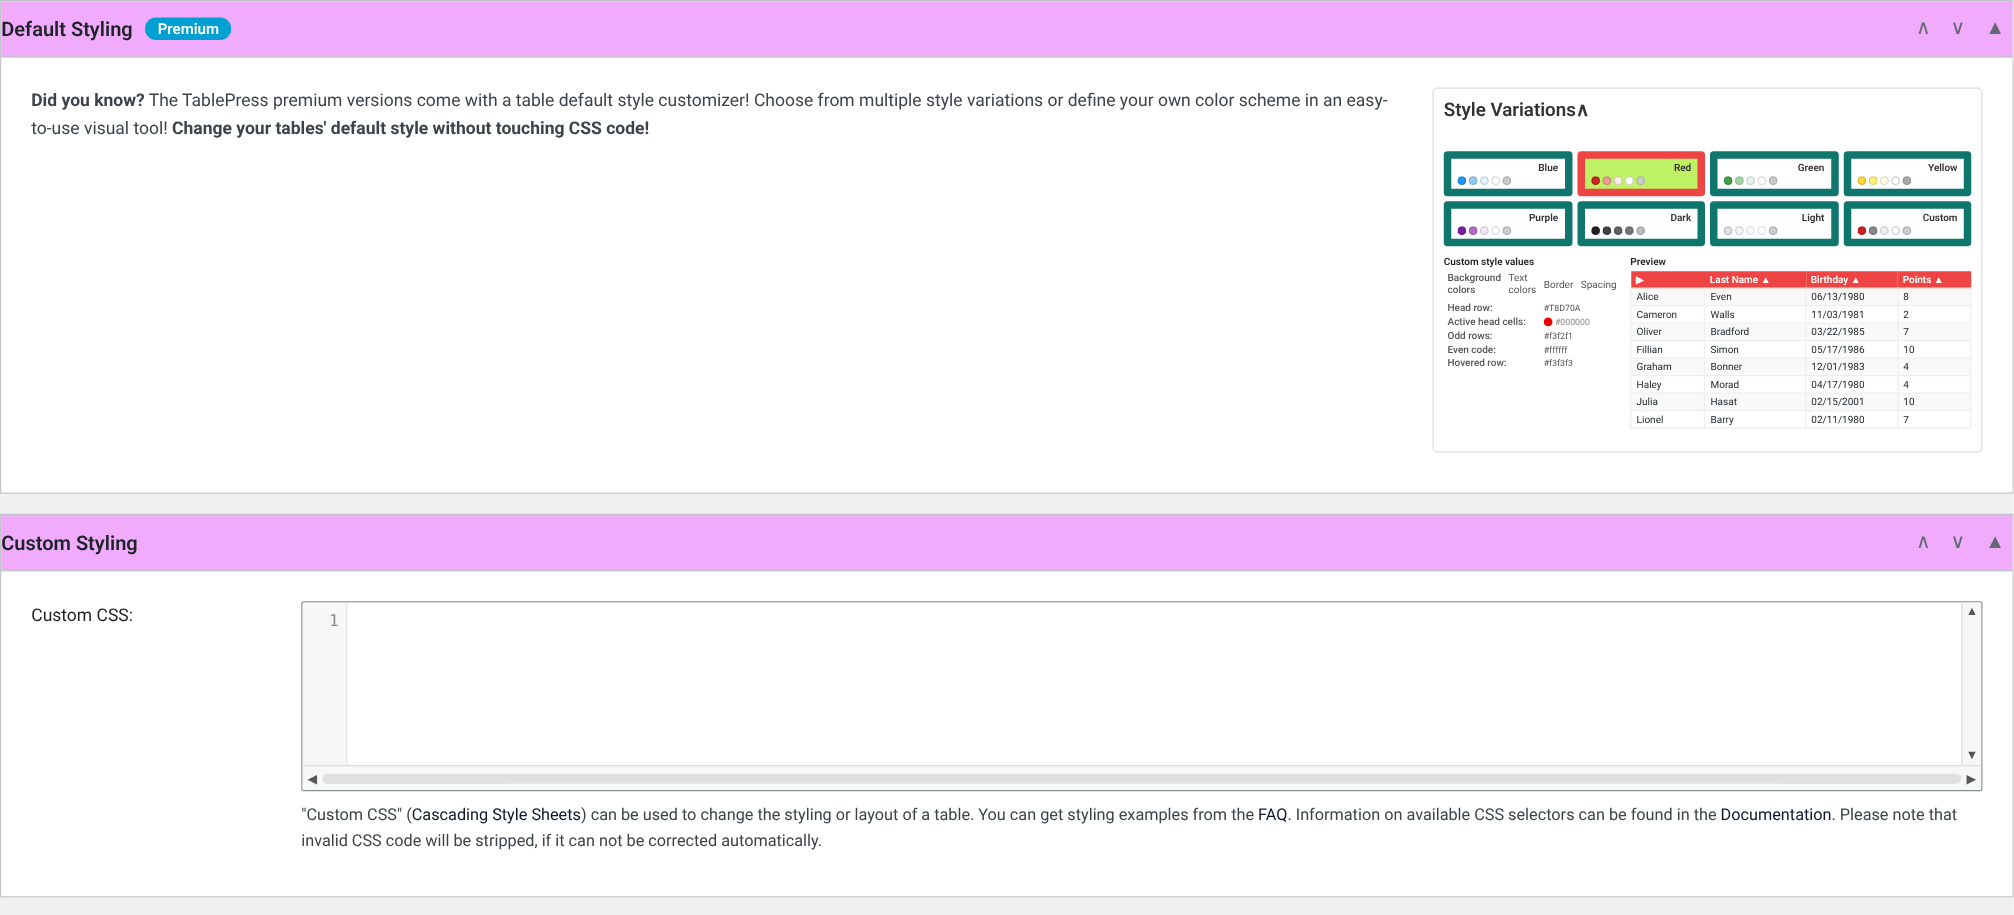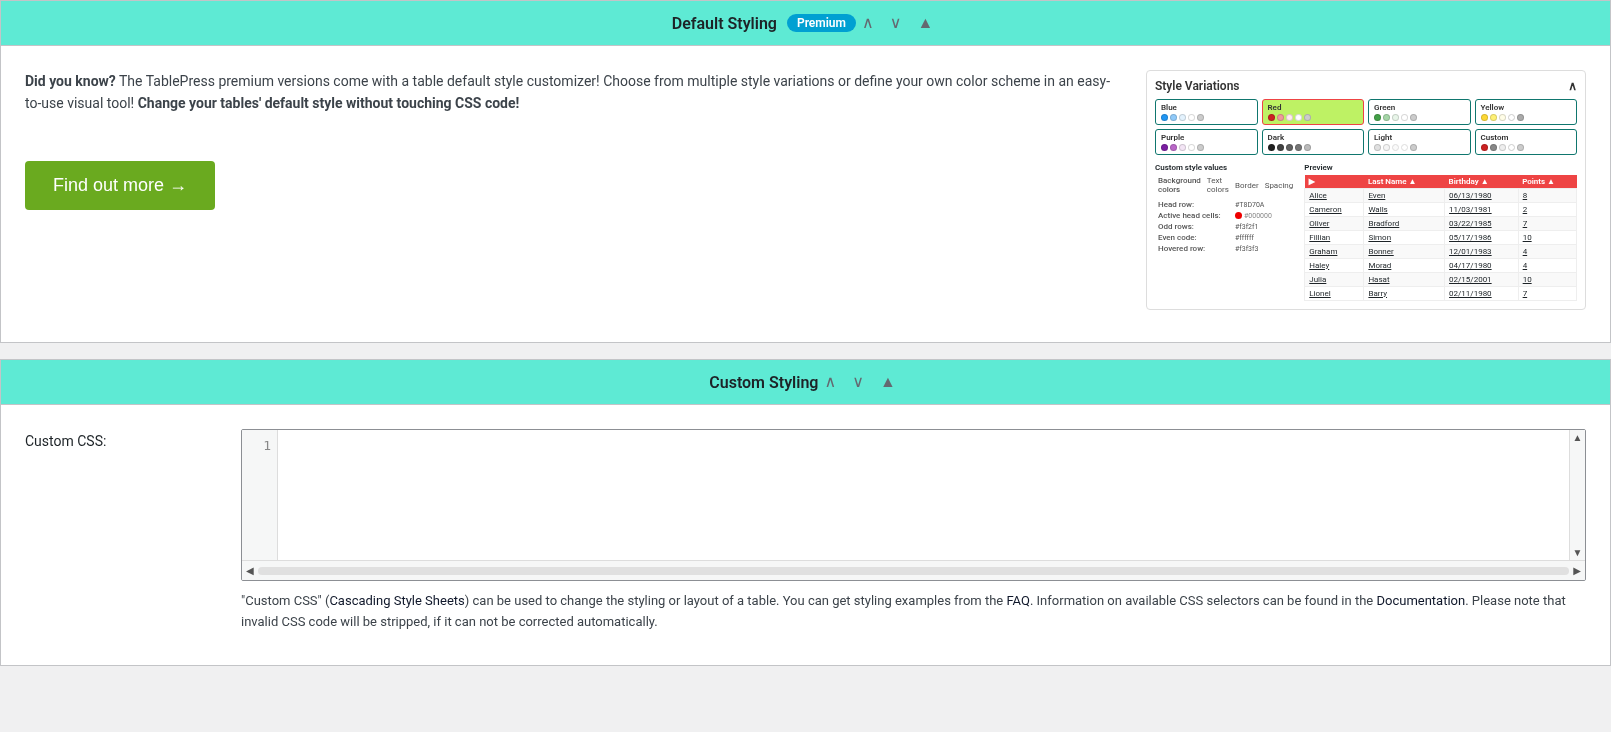--- a/index.html
+++ b/index.html
@@ -12,24 +12,24 @@
 
     .section-card {
       background: #fff;
       border: 1px solid #c3c4c7;
       margin-bottom: 16px;
     }
 
     .section-header {
       display: flex;
       align-items: center;
-      justify-content: center;
-      padding: 12px 16px;
+      justify-content: space-between;
+      padding: 12px 0;
       border-bottom: 1px solid #c3c4c7;
-      background: #5eead4;
+      background: #f0abfc;
     }
 
     .section-title-group {
       display: flex;
       align-items: center;
       gap: 10px;
     }
 
     .section-title {
       font-size: 16px;
@@ -105,41 +105,42 @@
       border: 1px solid #ddd;
       border-radius: 4px;
       overflow: hidden;
       font-size: 9px;
       background: #fff;
       width: 440px;
       padding: 8px;
     }
 
     .preview-panel-title {
-      font-size: 12px;
+      font-size: 15px;
       font-weight: 600;
-      margin-bottom: 6px;
+      margin-bottom: 24px;
       color: #333;
       display: flex;
-      justify-content: space-between;
+      justify-content: flex-start;
       align-items: center;
     }
 
     .style-variations-grid {
       display: grid;
       grid-template-columns: 1fr 1fr 1fr 1fr;
       gap: 4px;
       margin-bottom: 8px;
     }
 
     .style-variation-item {
-      border: 1px solid #0f766e;
+      border: 6px solid #0f766e;
       border-radius: 3px;
       padding: 3px 5px;
       font-size: 8px;
+      text-align: right;
     }
 
     .style-variation-item.selected {
       border-color: #e44;
       background: #bef264;
     }
 
     .variation-label { font-weight: 600; color: #333; margin-bottom: 2px; }
 
     .color-dots {
@@ -151,21 +152,21 @@
     .dot {
       width: 7px;
       height: 7px;
       border-radius: 50%;
       border: 1px solid rgba(0,0,0,0.15);
     }
 
     .custom-style-values {
       display: flex;
       gap: 8px;
-      margin-bottom: 0;
+      margin-bottom: 10px;
     }
 
     .csv-left {
       font-size: 8px;
       flex: 0 0 120px;
     }
 
     .csv-left table {
       width: 100%;
       border-collapse: collapse;
@@ -208,21 +209,20 @@
       background: #e44;
       color: #fff;
       padding: 2px 4px;
       text-align: left;
       font-weight: 600;
     }
 
     .mini-preview-table td {
       padding: 2px 4px;
       border: 1px solid #eee;
-      text-decoration: underline;
     }
 
     .mini-preview-table tr:nth-child(odd) td { background: #f9f9f9; }
     .mini-preview-table tr:nth-child(even) td { background: #fff; }
 
     .preview-note {
       font-size: 7px;
       color: #888;
       margin-top: 4px;
       line-height: 1.3;
@@ -372,21 +372,20 @@
       <button class="ctrl-btn">▲</button>
     </div>
   </div>
   <div class="section-body">
     <div class="default-styling-body">
       <div class="default-styling-text">
         <p>
           <strong>Did you know?</strong><span> The TablePress premium versions come with a table default style customizer! Choose from multiple style variations or define your own color scheme in an easy-to-use visual tool! </span><strong>Change your tables' default style without touching CSS code!</strong>
         </p>
         <br>
-        <button class="find-out-more-btn">Find out more →</button>
       </div>
 
       <div class="preview-panel">
         <div class="preview-panel-title">
           <span>Style Variations</span>
           <span>∧</span>
         </div>
 
         <div class="style-variations-grid">
 

